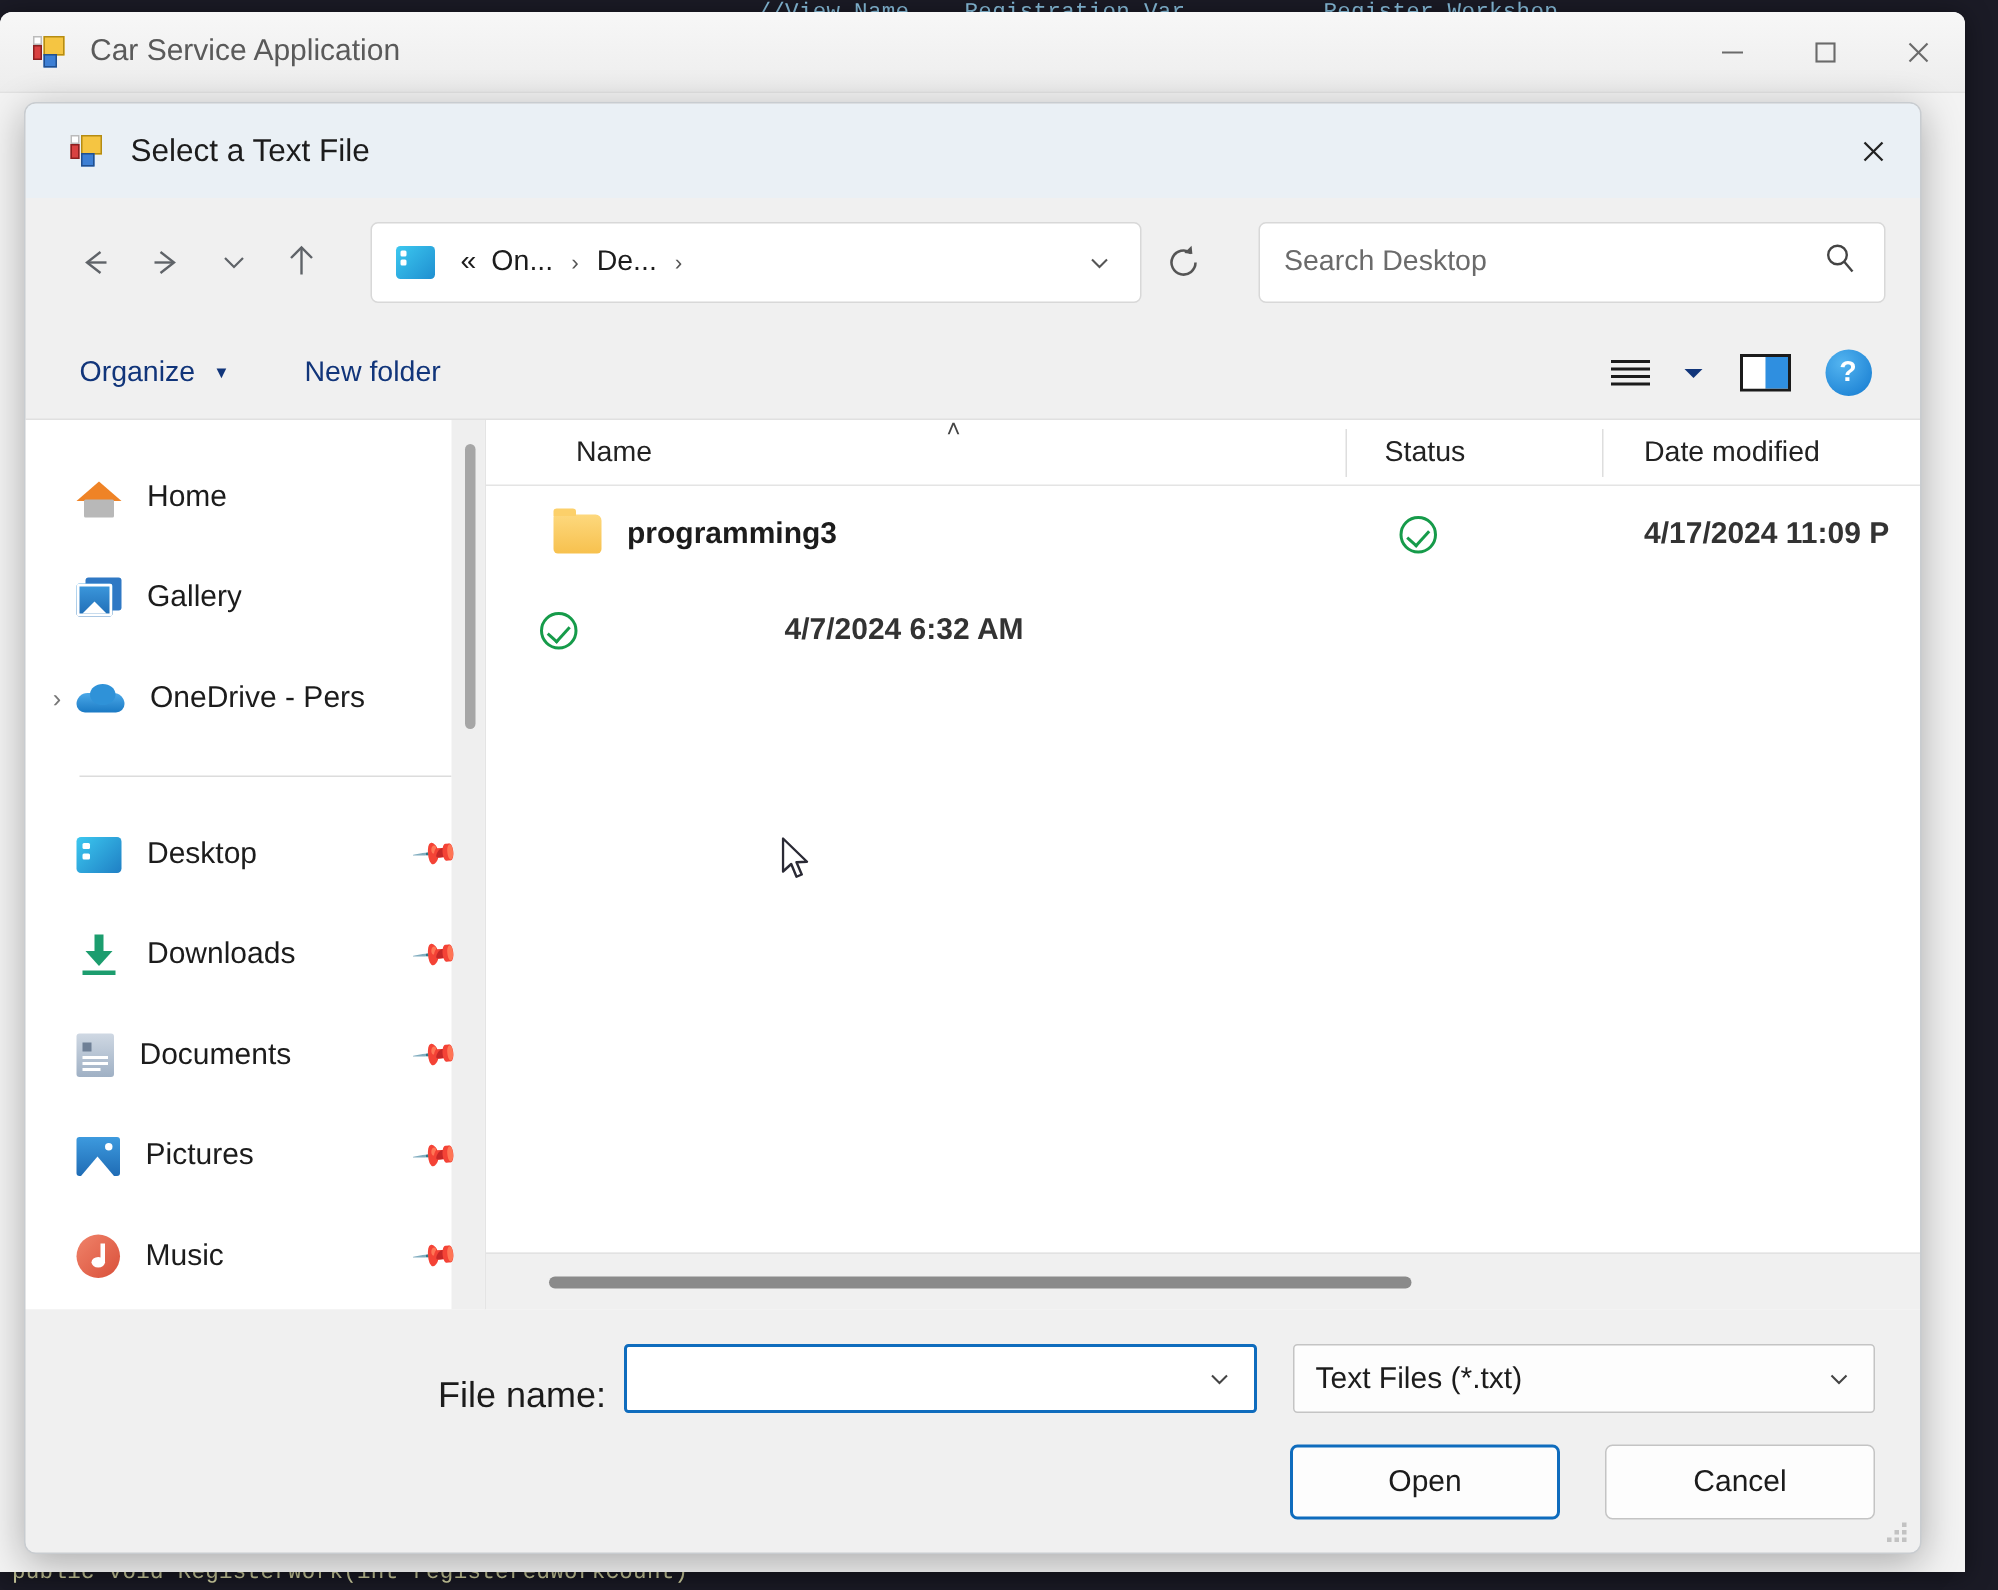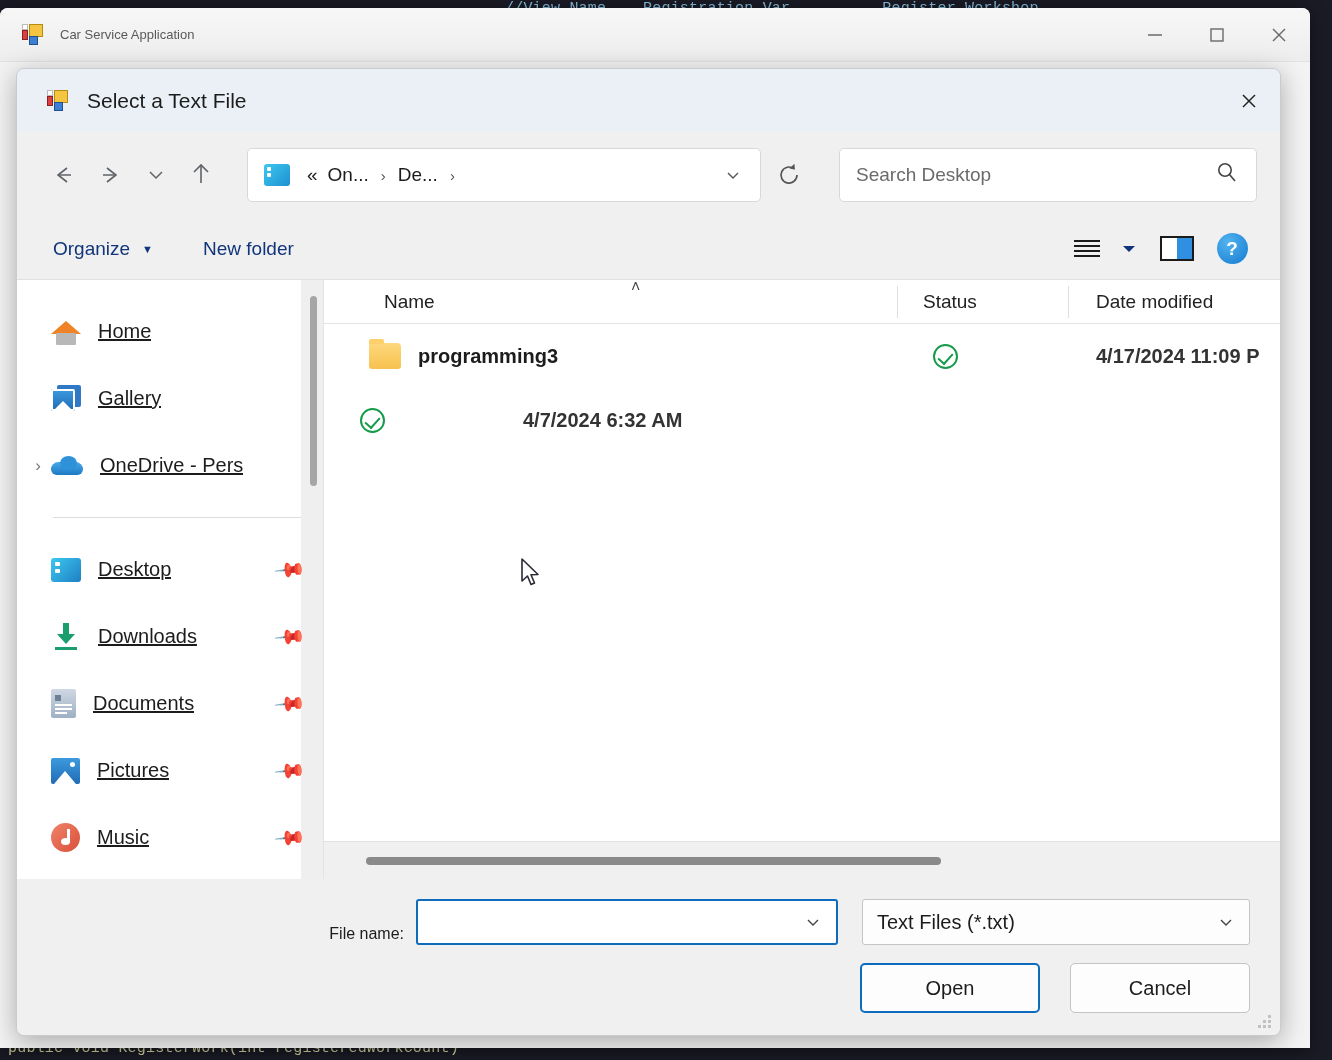--- a/index.html
+++ b/index.html
@@ -55,21 +55,21 @@
     border-bottom: 1px solid #e2e2e2;
   }
   .app-icon {
     margin-left: 22px;
     width: 22px; height: 22px;
     position: relative;
     flex: none;
   }
   .app-title {
     margin-left: 16px;
-    font-size: 13px;
+    font-size: 20px;
     color: #5a5a5a;
   }
   .win-controls {
     position: absolute;
     right: 0; top: 0;
     height: 54px;
     display: flex;
   }
   .win-btn {
     width: 62px; height: 54px;
@@ -286,21 +286,21 @@
   }
   .sb-expander {
     position: absolute;
     left: 10px;
     width: 22px;
     color: #777;
     font-size: 17px;
     display: flex; align-items: center; justify-content: center;
   }
   .sb-icon { width: 34px; height: 30px; margin-right: 17px; flex: none; position: relative; }
-  .sb-label { overflow: hidden; text-overflow: clip; text-decoration: underline; }
+  .sb-label { overflow: hidden; text-overflow: clip; }
   .sb-pin {
     position: absolute;
     right: 20px;
     color: #8a8a8a;
     font-size: 20px;
     transform: rotate(40deg);
   }
   .sb-divider {
     height: 1px;
     background: #dcdcdc;
@@ -565,21 +565,21 @@
     background: #f0f0f0;
     padding: 20px 30px 22px 30px;
     flex: none;
   }
   .fname-row {
     display: flex;
     align-items: center;
     justify-content: flex-end;
   }
   .fname-label {
-    font-size: 16px;
+    font-size: 24px;
     color: #1c1c1c;
     margin-right: 12px;
     margin-top: 24px;
   }
   .fname-input-wrap {
     width: 422px;
     height: 46px;
     background: #fff;
     border: 2px solid #0f6cbd;
     border-radius: 3px;

